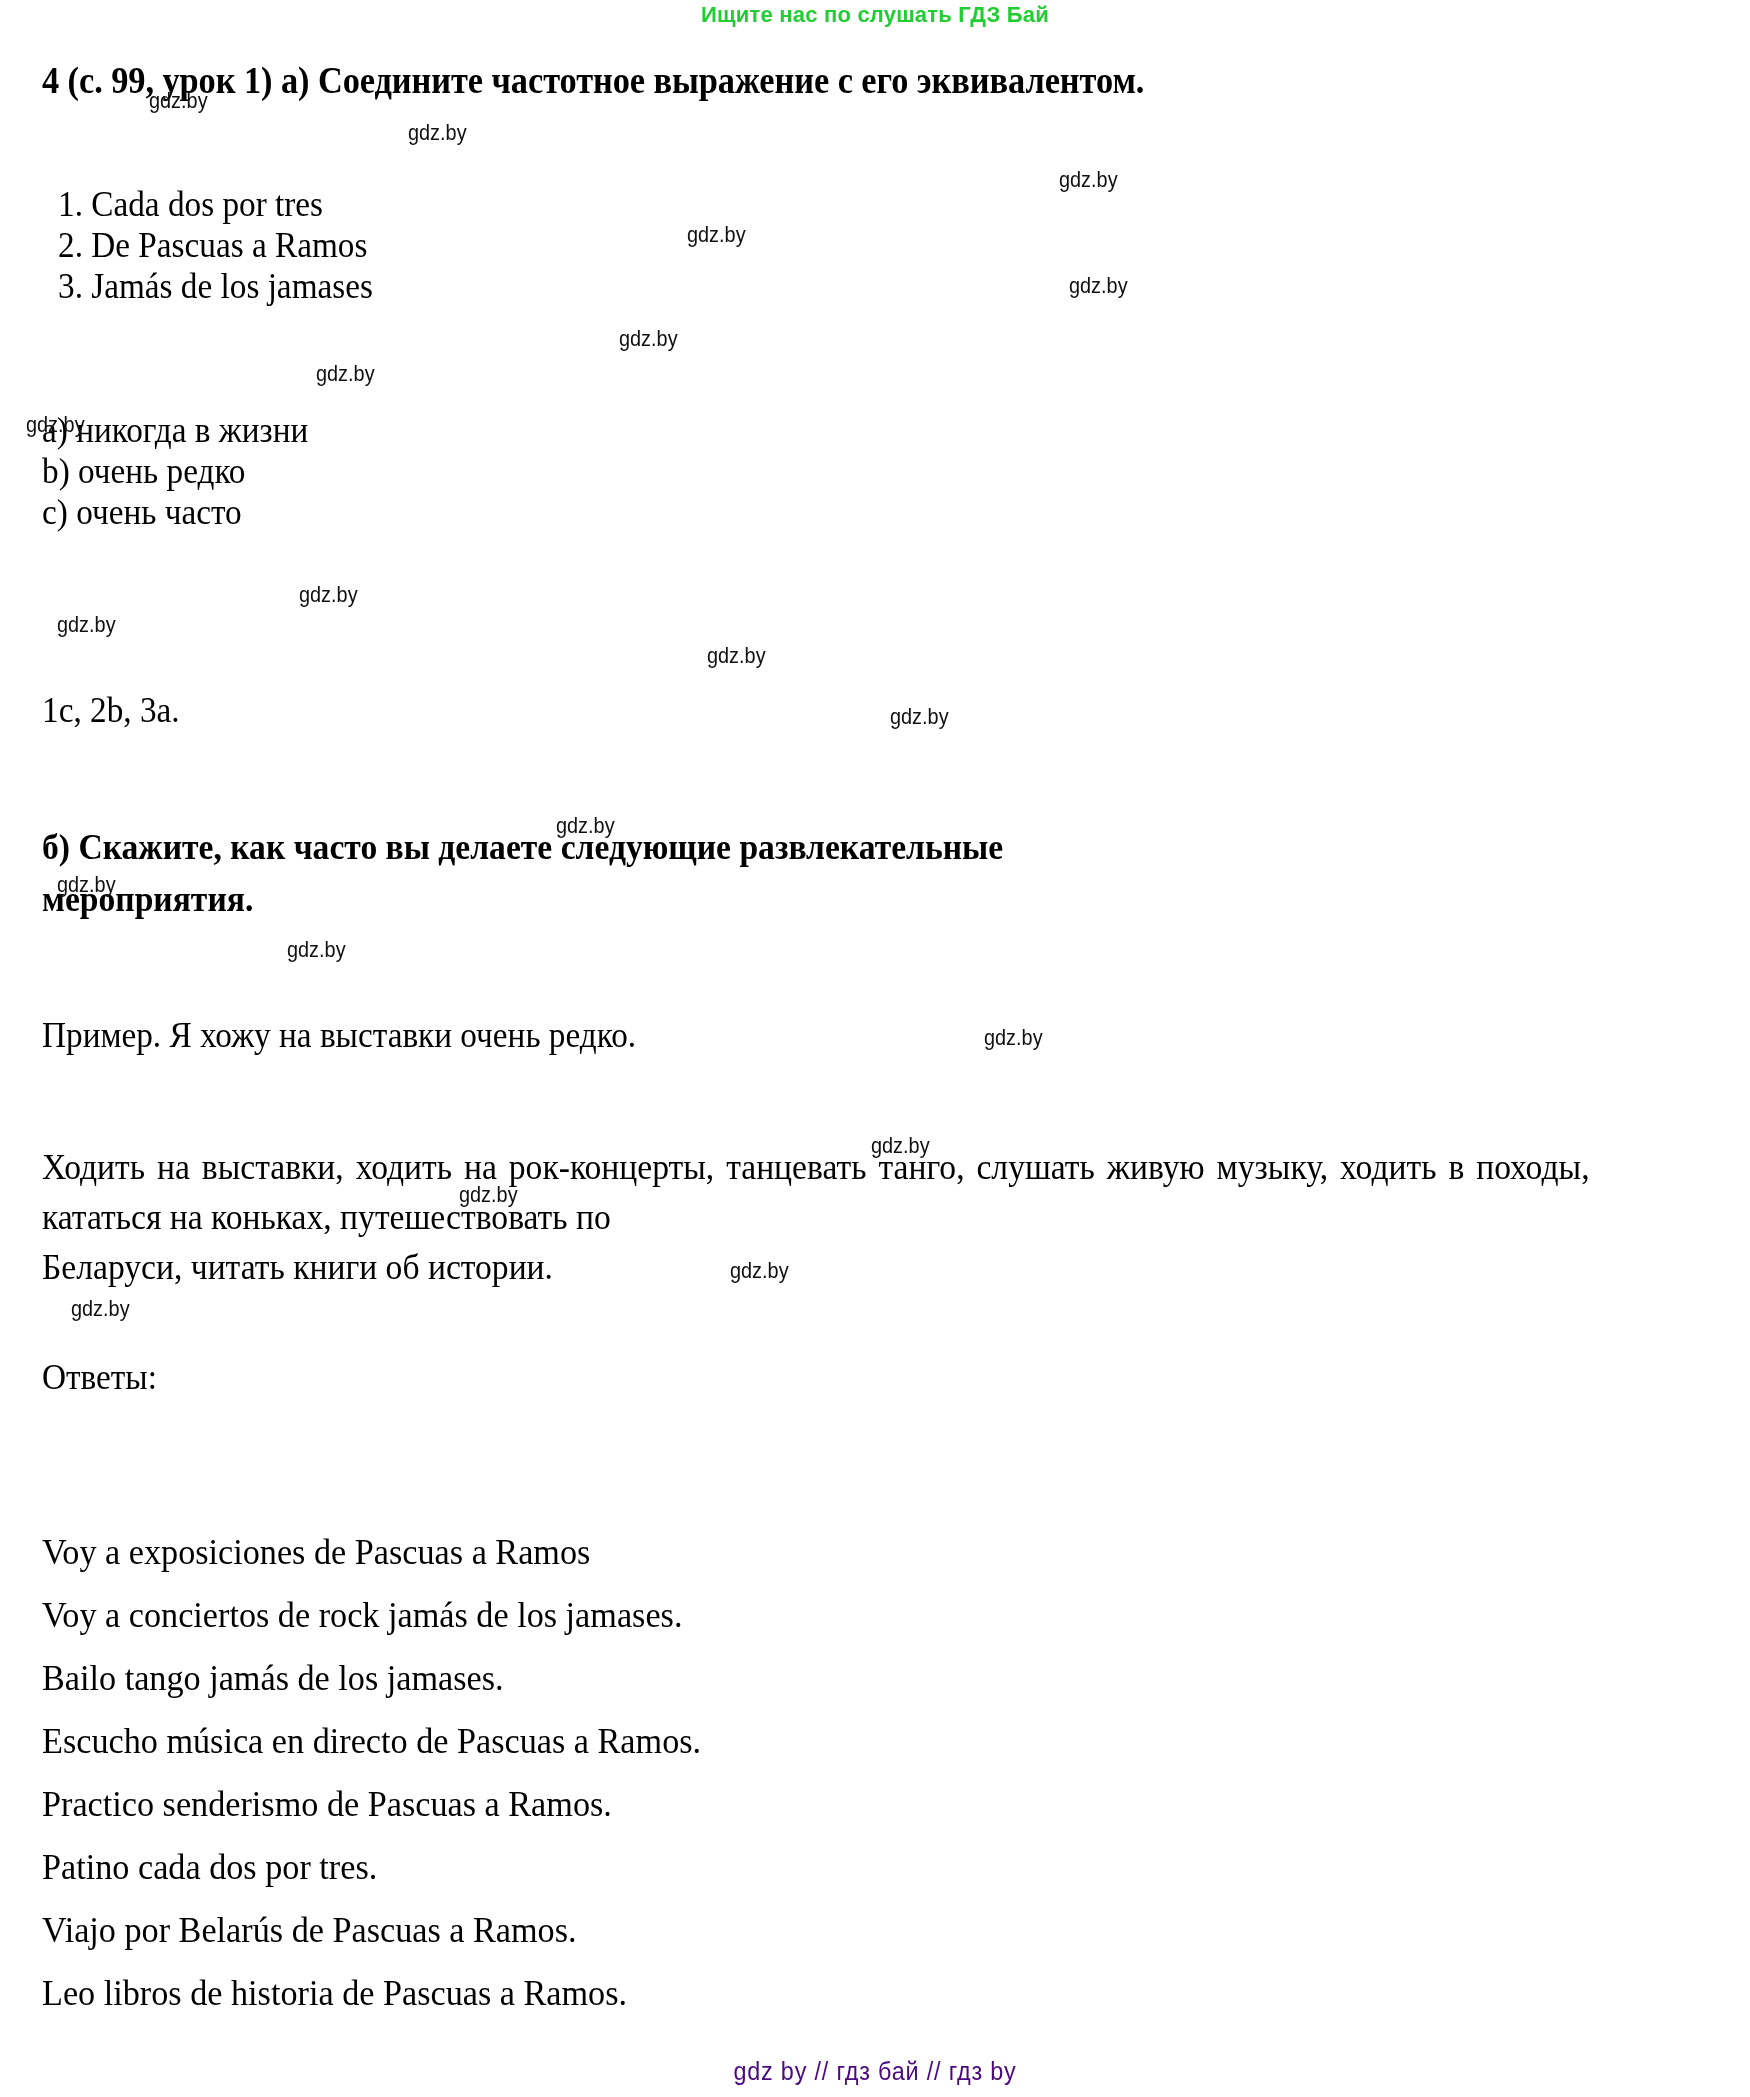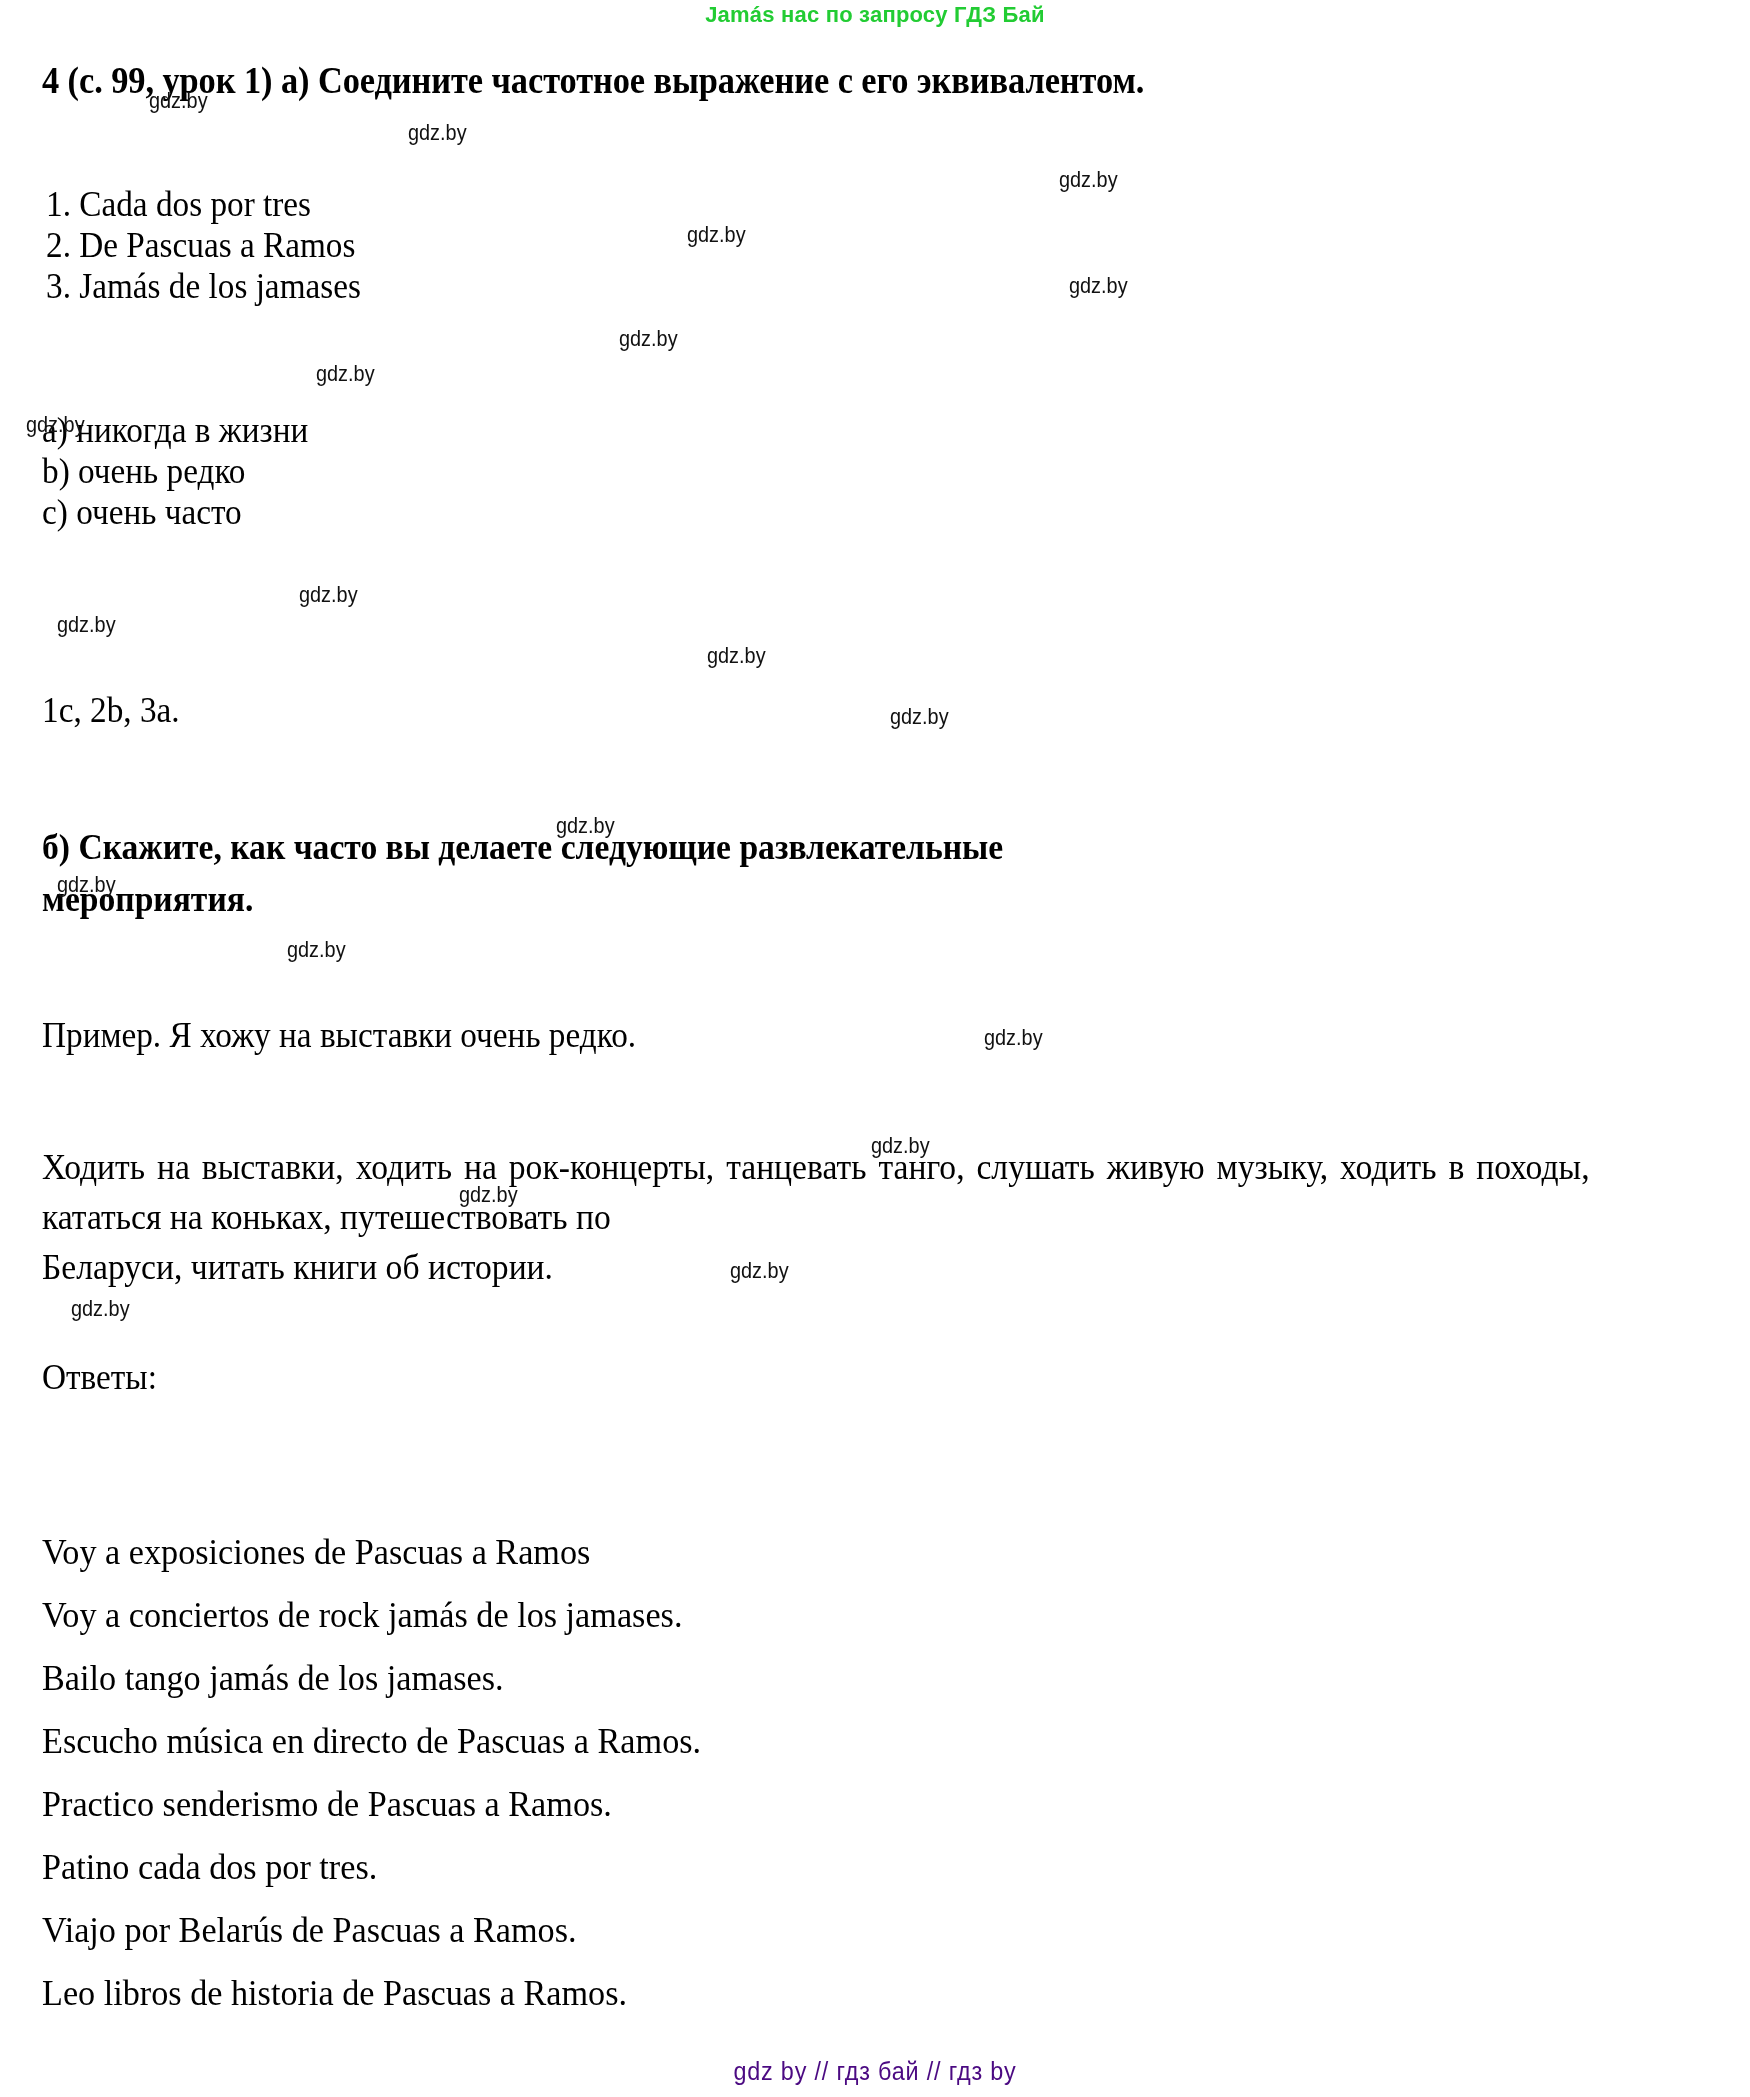--- a/index.html
+++ b/index.html
@@ -49,21 +49,21 @@
     font-size: 37px;
     line-height: 45px;
     letter-spacing: -0.1px;
     transform: scaleX(0.93);
     transform-origin: left top;
     white-space: nowrap;
   }
 
   .list-es {
     position: absolute;
-    left: 4px;
+    left: 16px;
     top: 184px;
   }
   .list-ru {
     position: absolute;
     left: 0px;
     top: 410px;
   }
   .line-item {
     font-size: 35px;
     line-height: 41px;
@@ -173,21 +173,21 @@
     font-size: 26px;
     line-height: 31px;
     color: #4b0a82;
     letter-spacing: 0.9px;
     transform: scaleX(0.9);
   }
 </style>
 </head>
 <body>
 
-<div class="site-banner">Jamás нас по запросу ГДЗ Бай</div>
+<div class="site-banner">Ищите нас по слушать ГДЗ Бай</div>
 
 <div class="sheet">
 
   <div class="task-title">4 (с. 99, урок 1) а) Соедините частотное выражение с его эквивалентом.</div>
 
   <div class="list-es">
     <div class="line-item">1. Cada dos por tres</div>
     <div class="line-item">2. De Pascuas a Ramos</div>
     <div class="line-item">3. Jamás de los jamases</div>
   </div>

